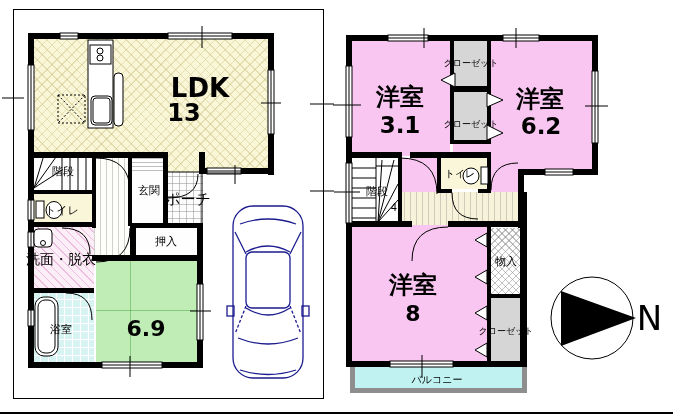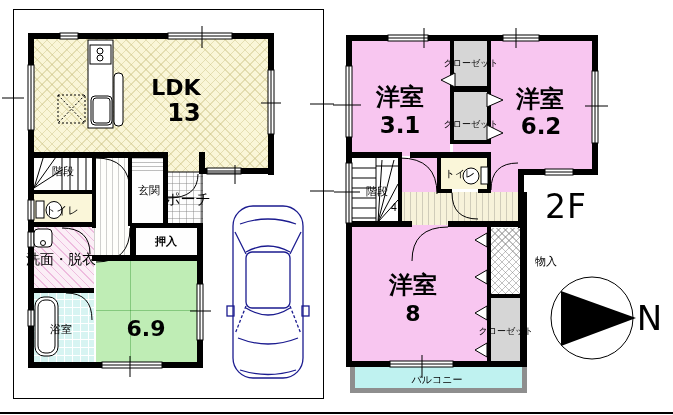--- a/index.html
+++ b/index.html
@@ -276,41 +276,40 @@
       <line x1="246" y1="306" x2="235" y2="334" stroke-dasharray="3,2"></line>
       <line x1="290" y1="306" x2="301" y2="334" stroke-dasharray="3,2"></line>
     </g>
 
     <g>
       <circle cx="592" cy="318" r="41" stroke="#000" stroke-width="1" fill="none"></circle>
       <polygon points="561,291 561,346 636,318" fill="#000"></polygon>
     </g>
   </svg>
 
-  <div class="lbl big" style="left:176px;top:88px;font-size:22px;">LDK</div>
+  <div class="lbl big" style="left:200px;top:88px;font-size:26px;">LDK</div>
   <div class="lbl big" style="left:184px;top:113px;font-size:24px;">13</div>
   <div class="lbl" style="left:63px;top:171px;font-size:11px;">階段</div>
   <div class="lbl" style="left:62px;top:210px;font-size:11px;">トイレ</div>
   <div class="lbl" style="left:149px;top:190px;font-size:11px;">玄関</div>
   <div class="lbl" style="left:188px;top:199px;font-size:15px;">ポーチ</div>
   <div class="lbl" style="left:61px;top:259px;font-size:14px;">洗面・脱衣</div>
   <div class="lbl" style="left:61px;top:329px;font-size:11px;">浴室</div>
-  <div class="lbl" style="left:166px;top:241px;font-size:11px;font-weight:bold;">押入</div>
+  <div class="lbl" style="left:166px;top:241px;font-size:11px;">押入</div>
   <div class="lbl big" style="left:146px;top:329px;font-size:22px;">6.9</div>
 
   <div class="lbl big" style="left:400px;top:97px;font-size:24px;">洋室</div>
   <div class="lbl big" style="left:400px;top:125px;font-size:23px;">3.1</div>
   <div class="lbl" style="left:471px;top:63px;font-size:9px;">クローゼット</div>
   <div class="lbl" style="left:471px;top:124px;font-size:9px;">クローゼット</div>
   <div class="lbl big" style="left:540px;top:99px;font-size:24px;">洋室</div>
   <div class="lbl big" style="left:541px;top:126px;font-size:23px;">6.2</div>
   <div class="lbl" style="left:377px;top:191px;font-size:11px;">階段</div>
   <div class="lbl" style="left:394px;top:208px;font-size:10px;">4</div>
   <div class="lbl" style="left:460px;top:174px;font-size:10px;">トイレ</div>
-  <div class="lbl thin" style="left:566px;top:206px;font-size:33px;">2F</div>
   <div class="lbl big" style="left:413px;top:285px;font-size:24px;">洋室</div>
   <div class="lbl big" style="left:413px;top:314px;font-size:22px;">8</div>
-  <div class="lbl" style="left:506px;top:261px;font-size:11px;margin-left:40px;">物入</div>
+  <div class="lbl" style="left:506px;top:261px;font-size:11px;">物入</div>
   <div class="lbl" style="left:506px;top:331px;font-size:9px;">クローゼット</div>
   <div class="lbl" style="left:437px;top:380px;font-size:10px;">バルコニー</div>
   <div class="lbl thin" style="left:650px;top:318px;font-size:34px;">N</div>
 
 </div>
 
 </body></html>

